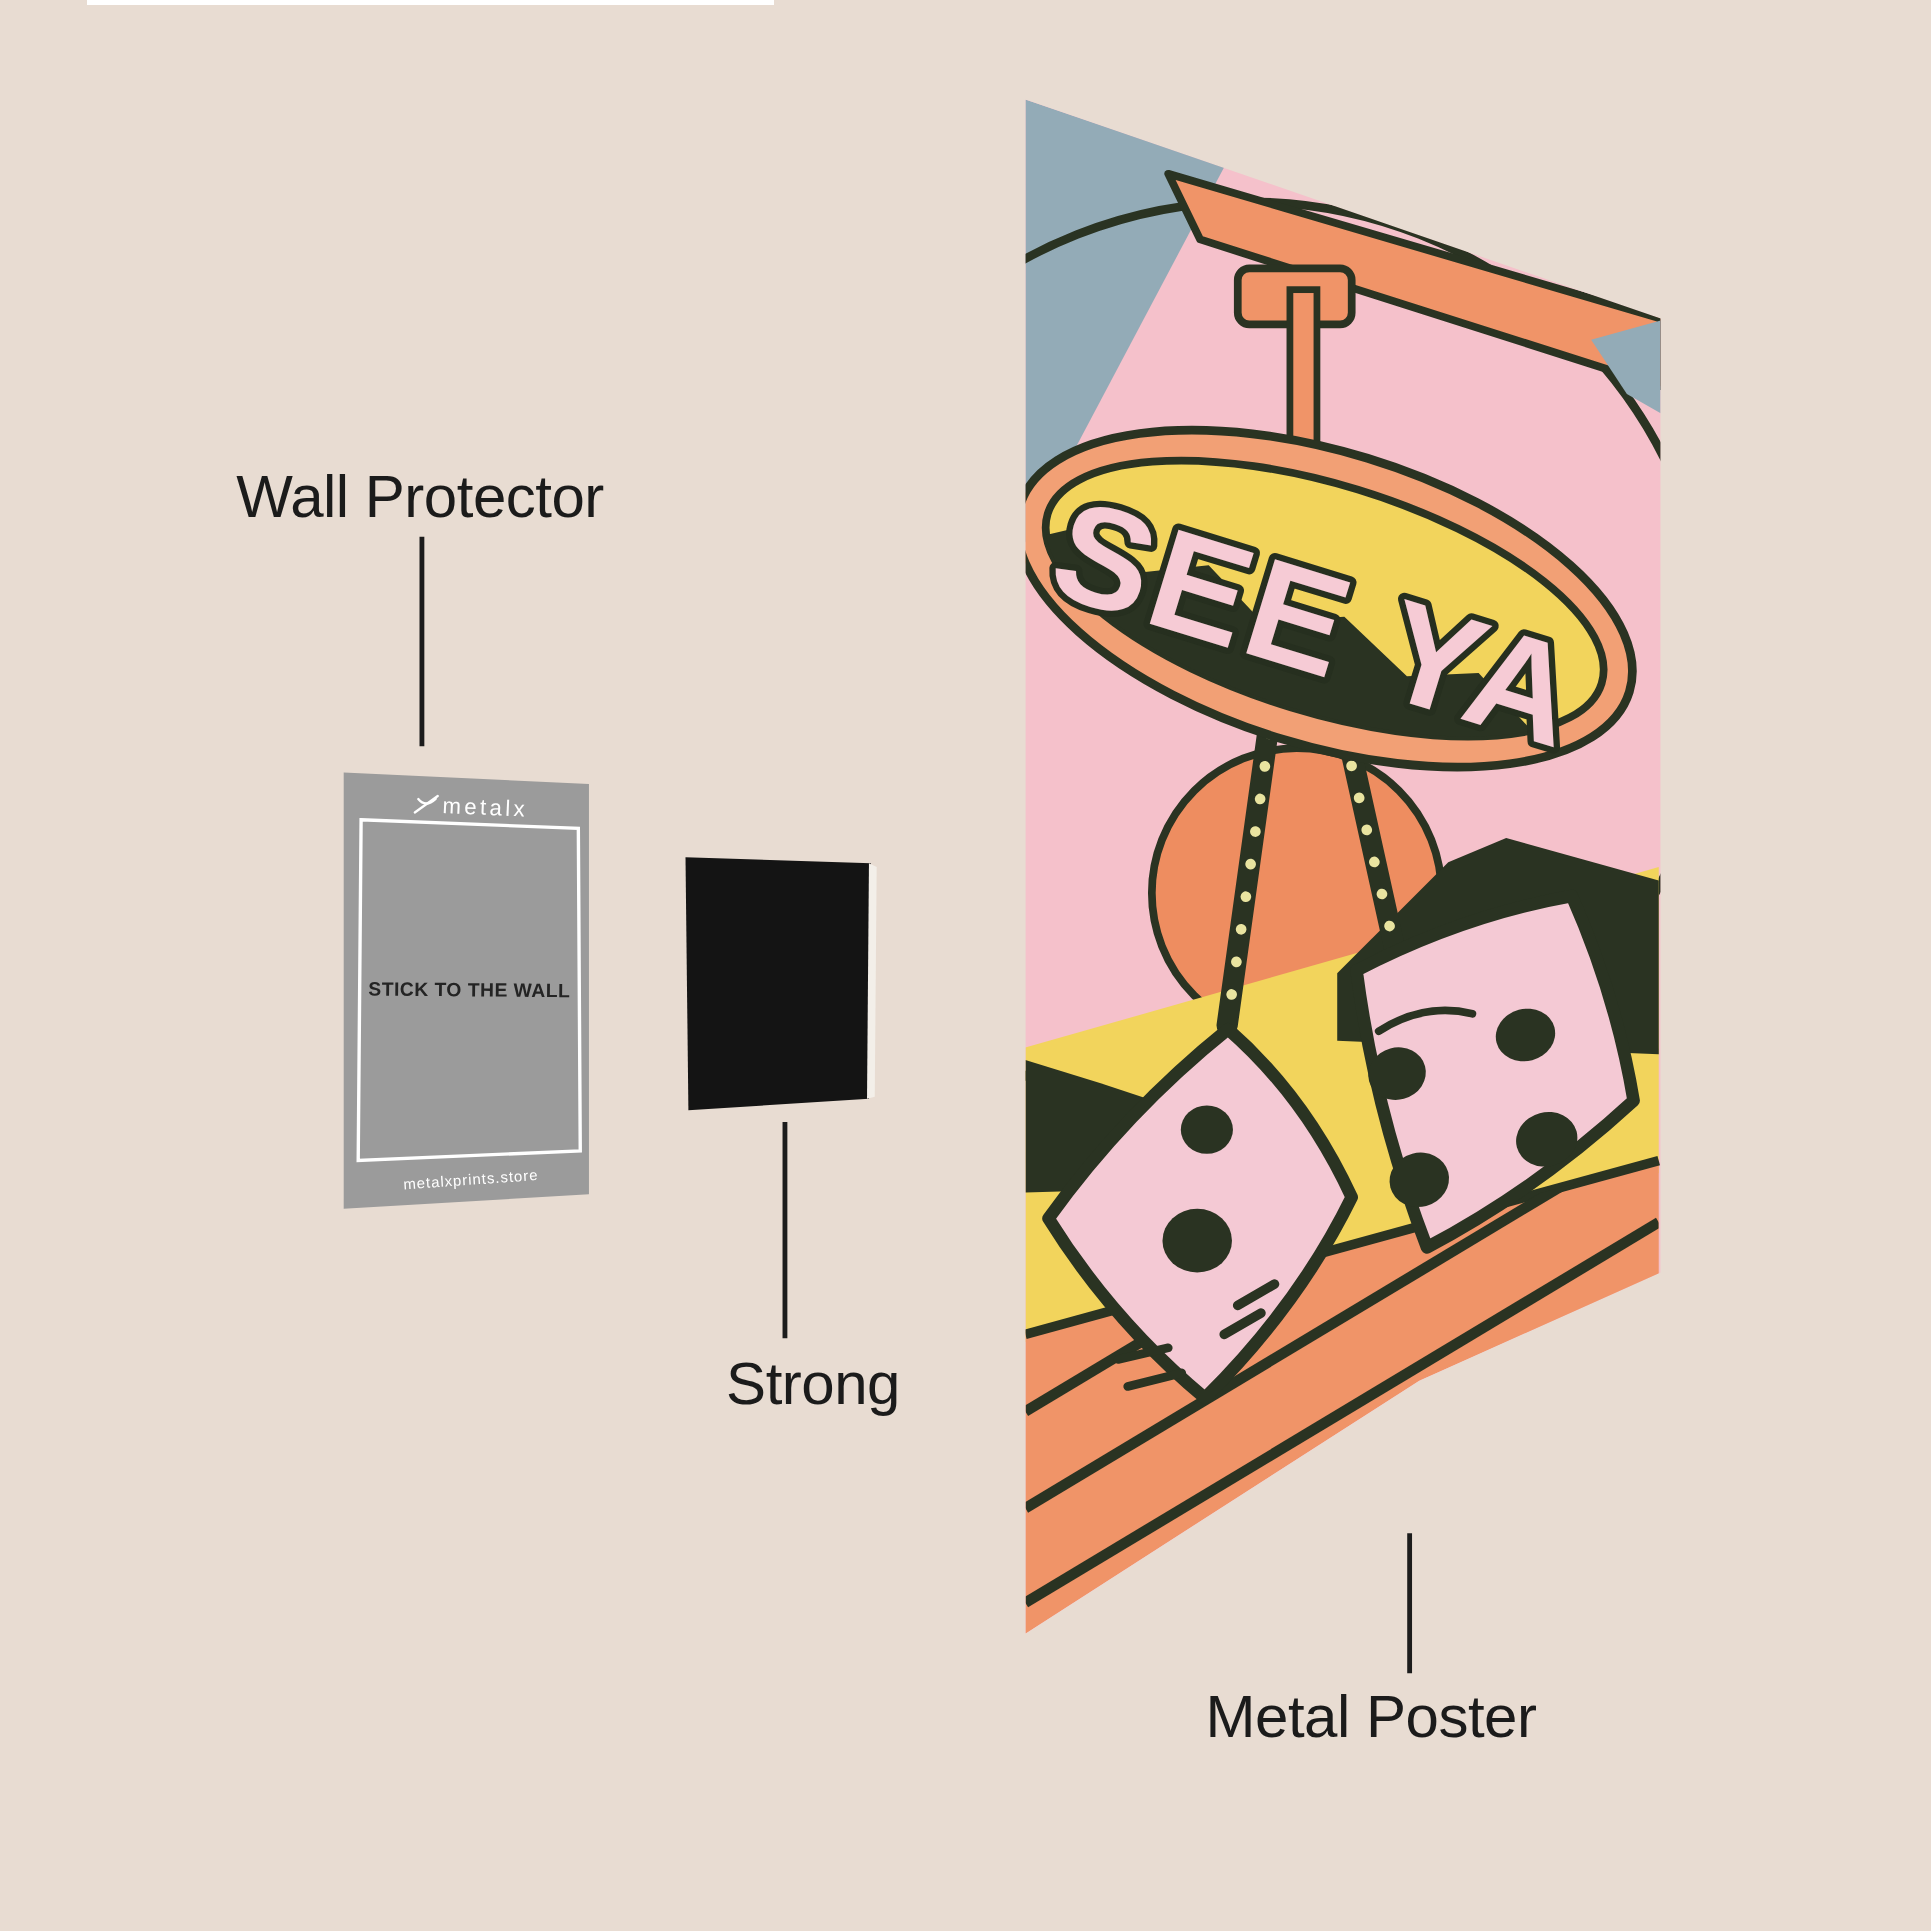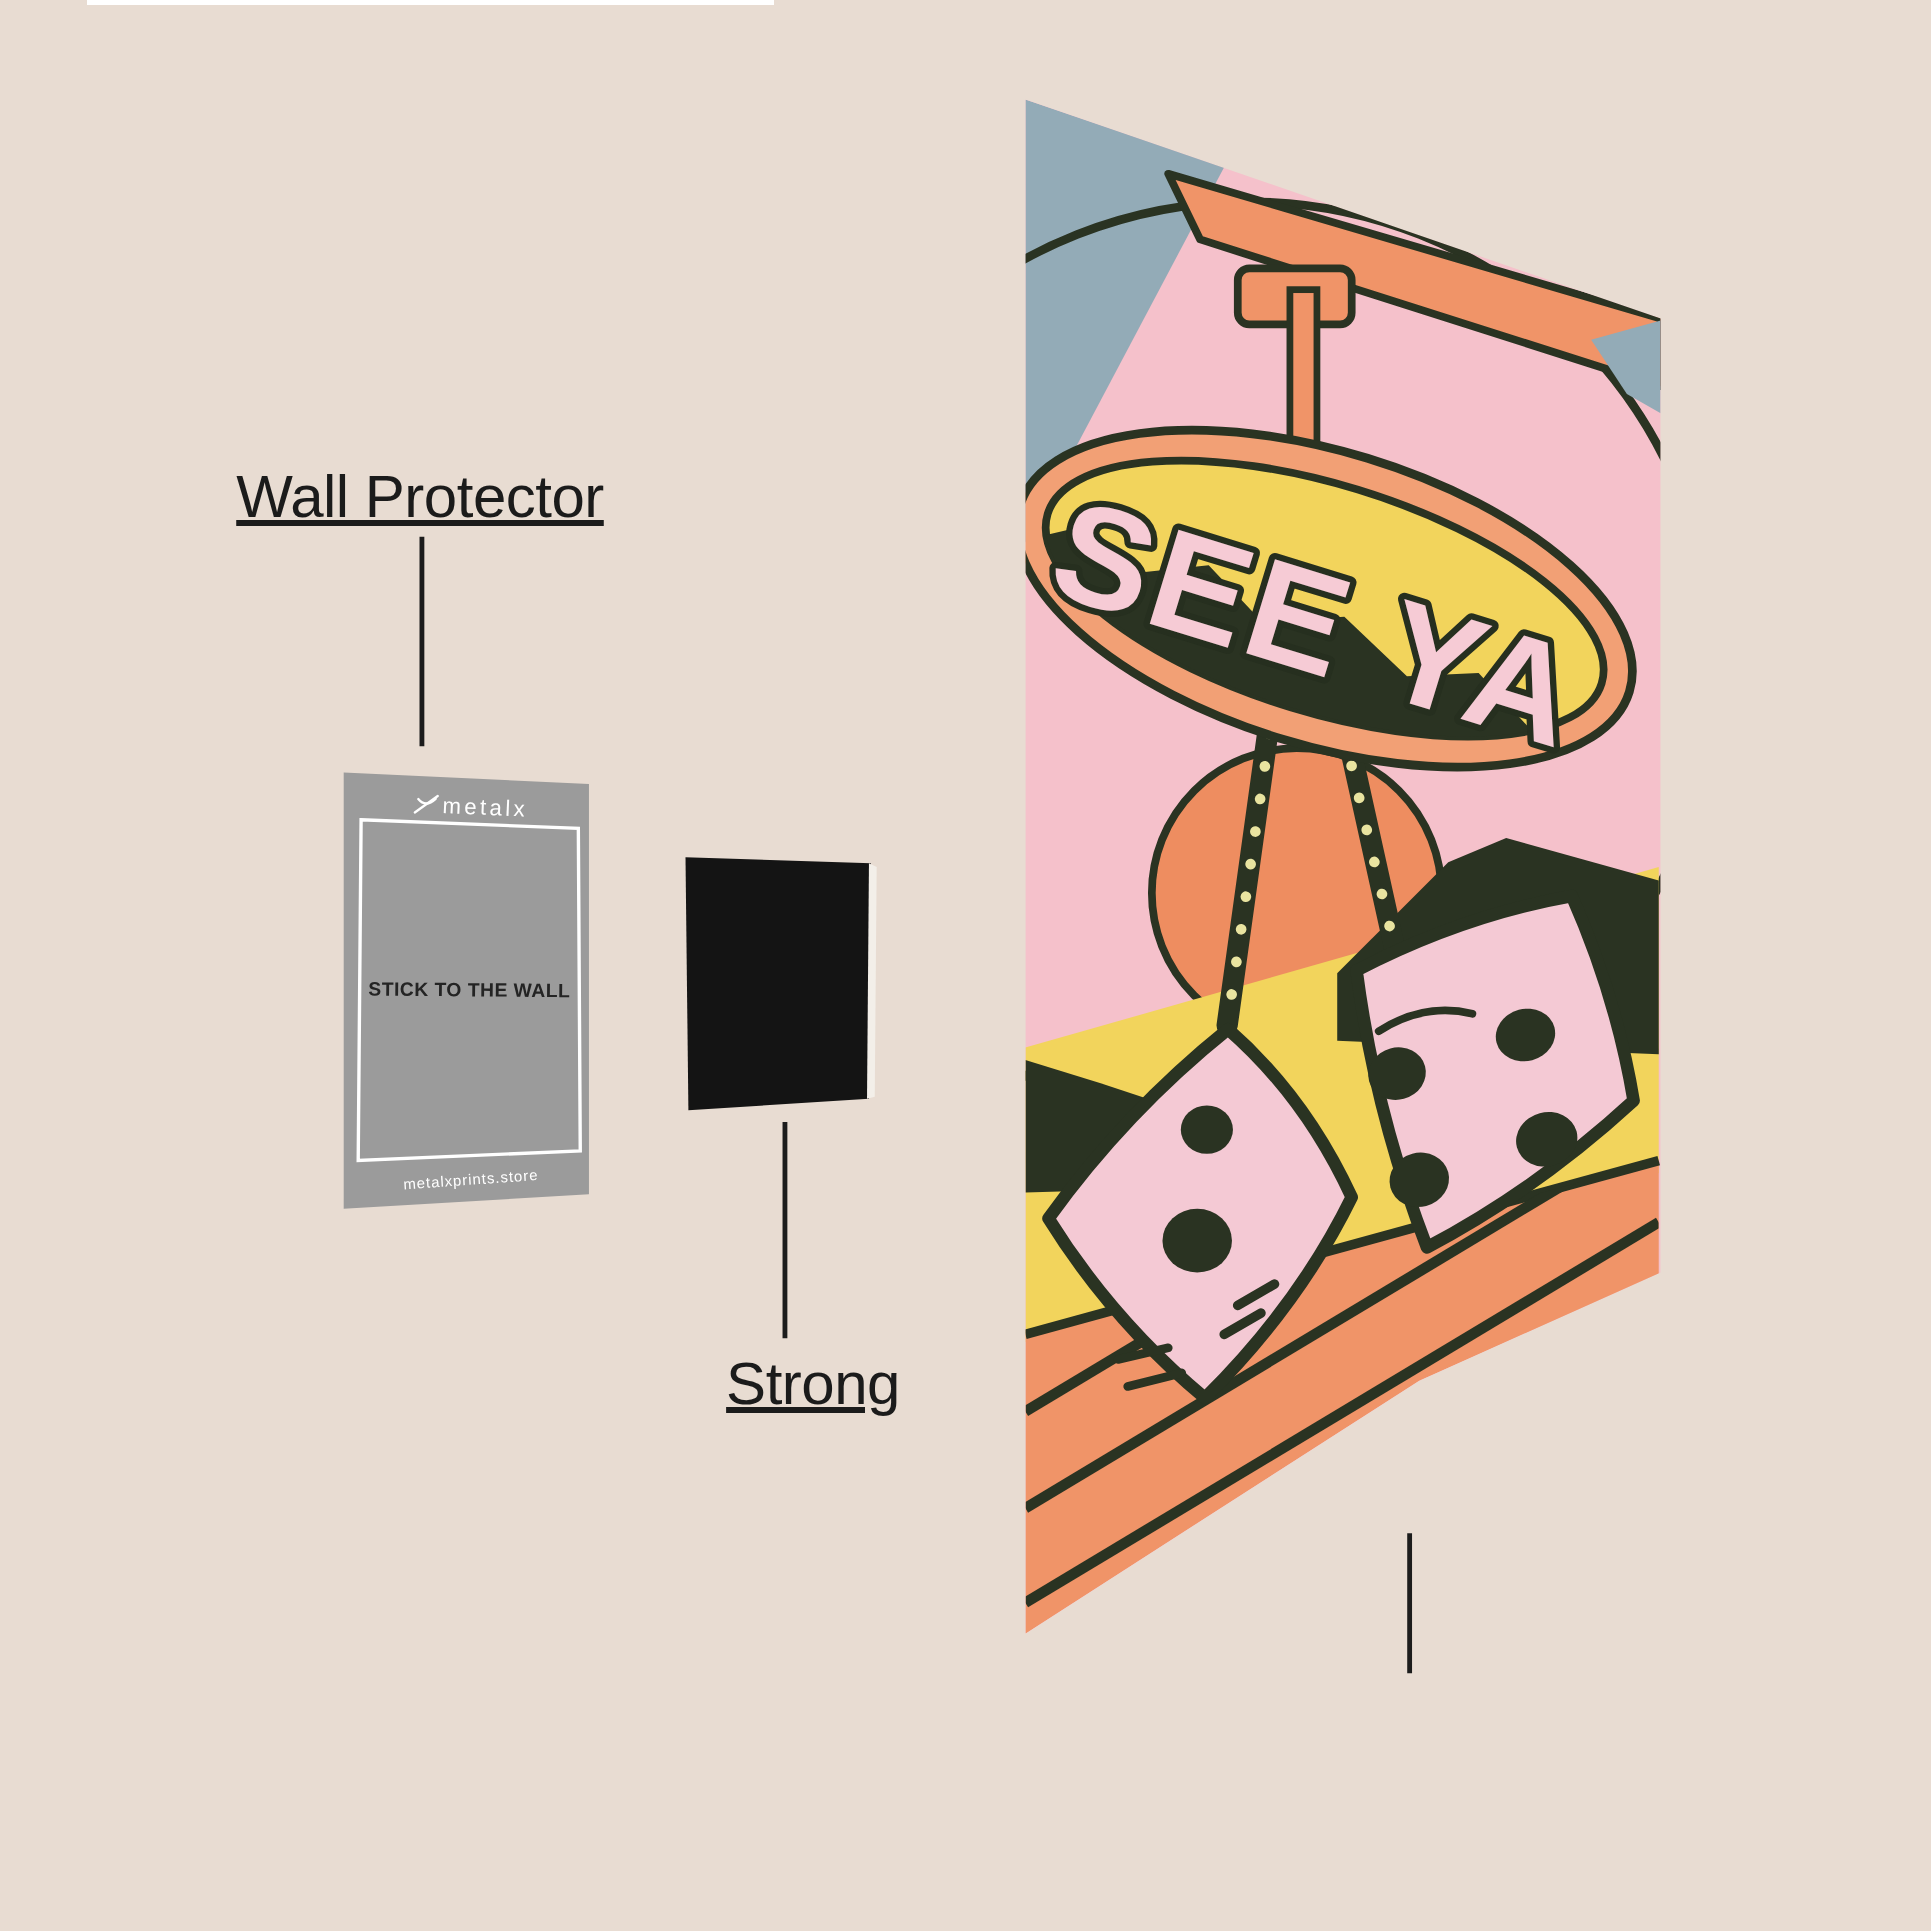--- a/index.html
+++ b/index.html
@@ -18,21 +18,20 @@
   .label{
     position:absolute;
     color:#1b1b1b;
     font-size:60px;
     font-weight:500;
     letter-spacing:-0.5px;
     white-space:nowrap;
     transform:translateX(-50%);
     text-align:center;
     line-height:1.3;
-    text-decoration:underline;
   }
   #label-wall{left:420px;top:458px;}
   #label-magnet{left:813px;top:1344px;line-height:1.32;}
   #label-poster{left:1371px;top:1678px;}
   svg{position:absolute;left:0;top:0;}
   svg text{font-family:"Liberation Sans", sans-serif;}
 </style>
 </head>
 <body>
 
@@ -147,15 +146,16 @@
     <line x1="813" y1="1162" x2="813" y2="1386" stroke="#1c1c1c" stroke-width="5"></line>
     <line x1="1460" y1="1588" x2="1460" y2="1733" stroke="#1c1c1c" stroke-width="5"></line>
   </svg>
 
   <div class="label" id="label-wall">Wall Protector</div>
 
   <div class="label" id="label-magnet">
     <div>Strong</div>
   </div>
 
+  <div class="label" id="label-poster">Metal Poster</div>
 
 </div>
 
 
 </body></html>

